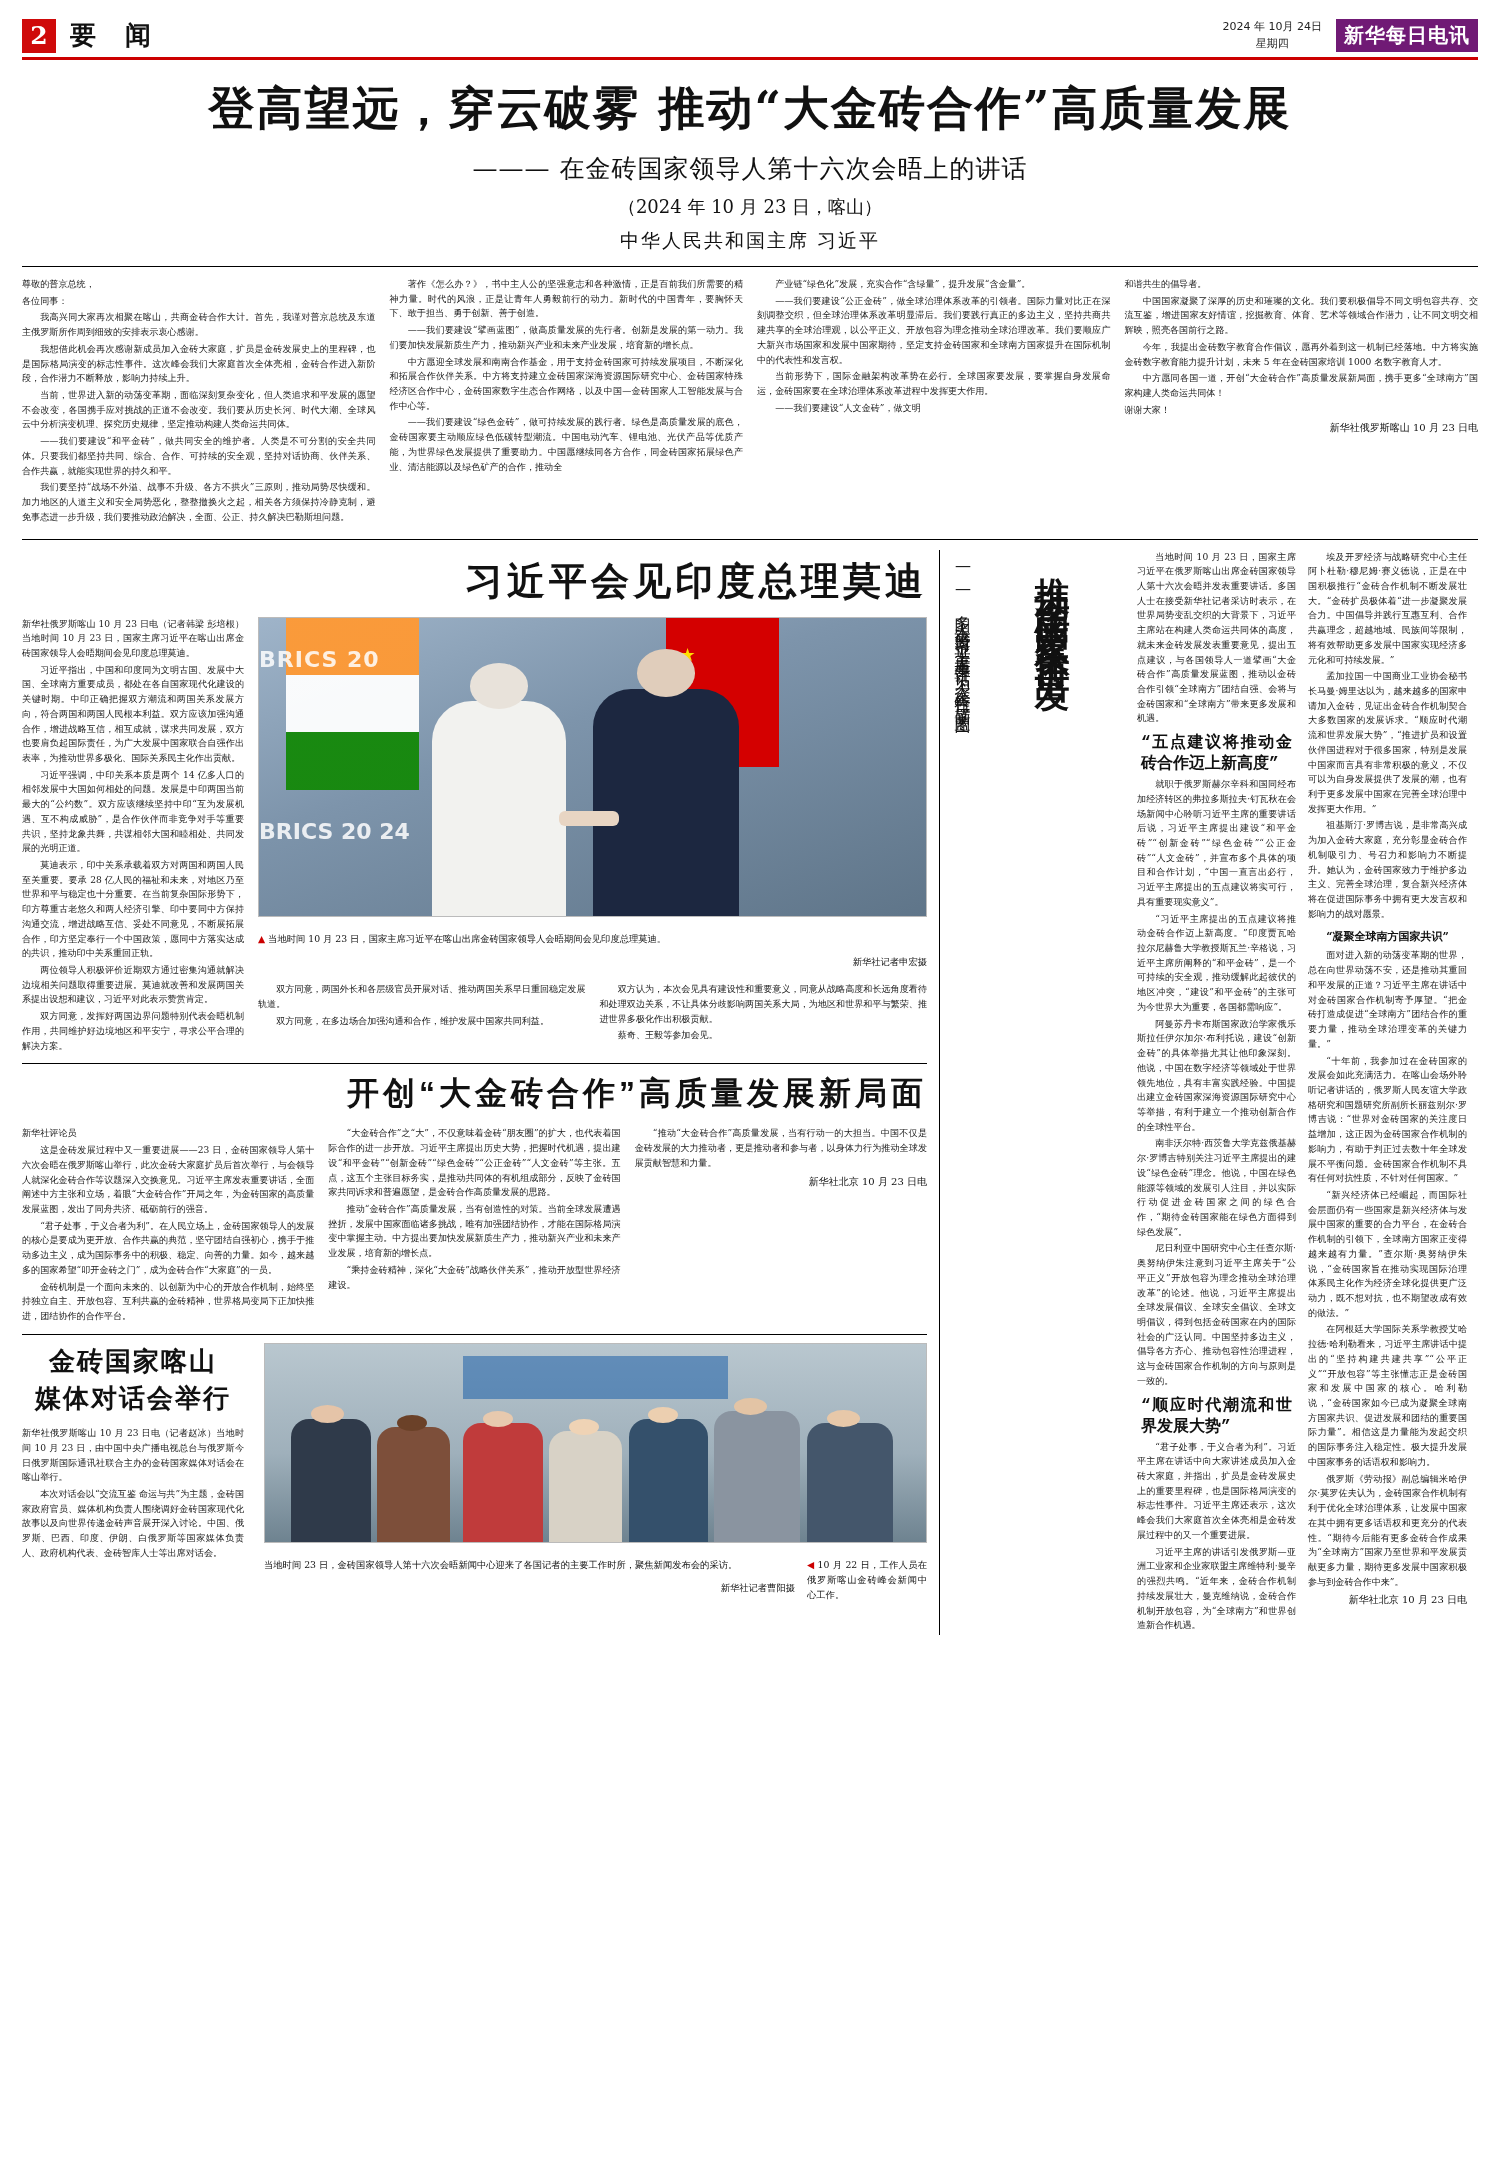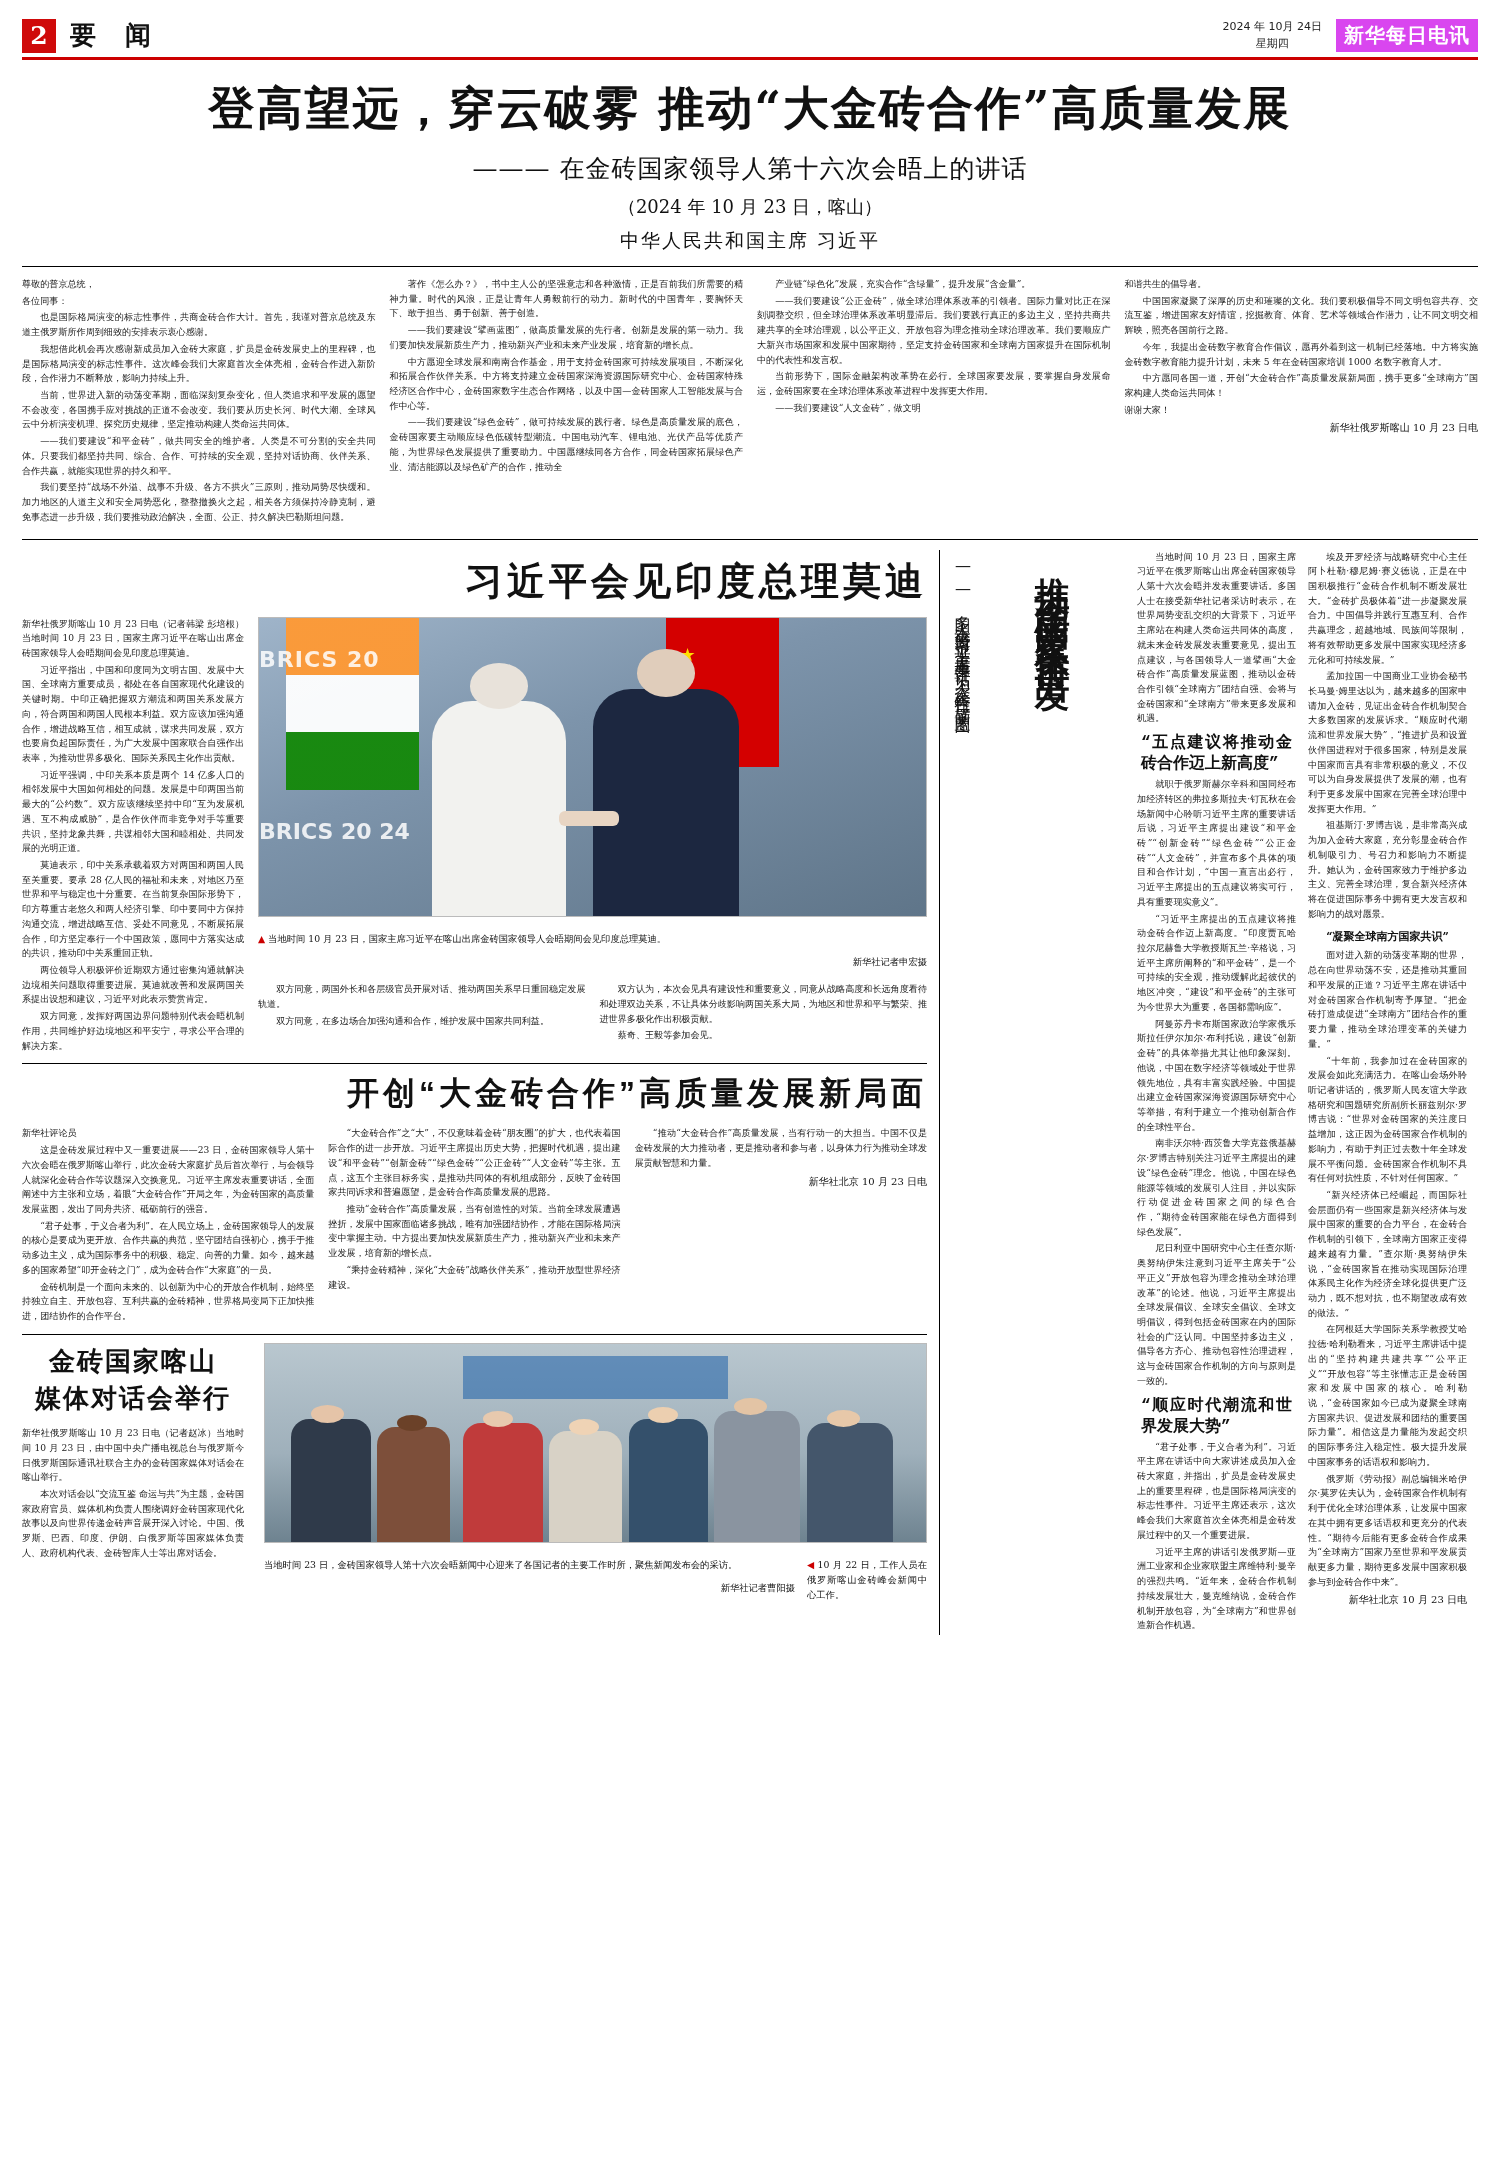--- a/index.html
+++ b/index.html
@@ -21,21 +21,21 @@
     font-size:25px; font-weight:bold; display:flex; align-items:center; justify-content:center;
     font-family:"DejaVu Serif","Liberation Serif",serif;
   }
   .masthead-title {
     font-size:26px; font-weight:bold; letter-spacing:10px; margin-left:14px;
     font-family:"DejaVu Serif","Liberation Serif",serif;
   }
   .masthead-right { margin-left:auto; display:flex; align-items:center; gap:14px; }
   .date-block { text-align:center; font-size:11px; line-height:1.5; color:#222; }
   .brand {
-    background:#d946ef; color:#fff; font-size:20px; font-weight:bold; padding:3px 8px;
+    background:#701a75; color:#fff; font-size:20px; font-weight:bold; padding:3px 8px;
     letter-spacing:1px; font-family:"DejaVu Serif","Liberation Serif",serif;
   }
 
   
   .headline-wrap { text-align:center; padding-top:18px; }
   .headline {
     font-size:46px; font-weight:bold; letter-spacing:2px;
     font-family:"DejaVu Serif","Liberation Serif",serif;
   }
   .subhead {
@@ -143,21 +143,21 @@
     <div class="dateline-c">（2024 年 10 月 23 日，喀山）</div>
     <div class="byline">中华人民共和国主席  习近平</div>
   </div>
 
   <div class="rule"></div>
 
   <div class="cols">
     <div class="col">
       <p class="ptxt noind">尊敬的普京总统，</p>
       <p class="ptxt noind">各位同事：</p>
-      <p class="ptxt">也是国际格局演变的标志性事件，共商金砖合作大计。首先，我谨对普京总统及东道主俄罗斯所作周到细致的安排表示衷心感谢。</p>
+      <p class="ptxt">我高兴同大家再次相聚在喀山，共商金砖合作大计。首先，我谨对普京总统及东道主俄罗斯所作周到细致的安排表示衷心感谢。</p>
       <p class="ptxt">我想借此机会再次感谢新成员加入金砖大家庭，扩员是金砖发展史上的里程碑，也是国际格局演变的标志性事件。这次峰会我们大家庭首次全体亮相，金砖合作进入新阶段，合作潜力不断释放，影响力持续上升。</p>
       <p class="ptxt">当前，世界进入新的动荡变革期，面临深刻复杂变化，但人类追求和平发展的愿望不会改变，各国携手应对挑战的正道不会改变。我们要从历史长河、时代大潮、全球风云中分析演变机理、探究历史规律，坚定推动构建人类命运共同体。</p>
       <p class="ptxt">——我们要建设“和平金砖”，做共同安全的维护者。人类是不可分割的安全共同体。只要我们都坚持共同、综合、合作、可持续的安全观，坚持对话协商、伙伴关系、合作共赢，就能实现世界的持久和平。</p>
       <p class="ptxt">我们要坚持“战场不外溢、战事不升级、各方不拱火”三原则，推动局势尽快缓和。加力地区的人道主义和安全局势恶化，整整撤换火之起，相关各方须保持冷静克制，避免事态进一步升级，我们要推动政治解决，全面、公正、持久解决巴勒斯坦问题。</p>
     </div>
     <div class="col">
       <p class="ptxt">著作《怎么办？》，书中主人公的坚强意志和各种激情，正是百前我们所需要的精神力量。时代的风浪，正是让青年人勇毅前行的动力。新时代的中国青年，要胸怀天下、敢于担当、勇于创新、善于创造。</p>
       <p class="ptxt">——我们要建设“擘画蓝图”，做高质量发展的先行者。创新是发展的第一动力。我们要加快发展新质生产力，推动新兴产业和未来产业发展，培育新的增长点。</p>
       <p class="ptxt">中方愿迎全球发展和南南合作基金，用于支持金砖国家可持续发展项目，不断深化和拓展合作伙伴关系。中方将支持建立金砖国家深海资源国际研究中心、金砖国家特殊经济区合作中心，金砖国家数字生态合作网络，以及中国—金砖国家人工智能发展与合作中心等。</p>
       <p class="ptxt">——我们要建设“绿色金砖”，做可持续发展的践行者。绿色是高质量发展的底色，金砖国家要主动顺应绿色低碳转型潮流。中国电动汽车、锂电池、光伏产品等优质产能，为世界绿色发展提供了重要助力。中国愿继续同各方合作，同金砖国家拓展绿色产业、清洁能源以及绿色矿产的合作，推动全</p>

